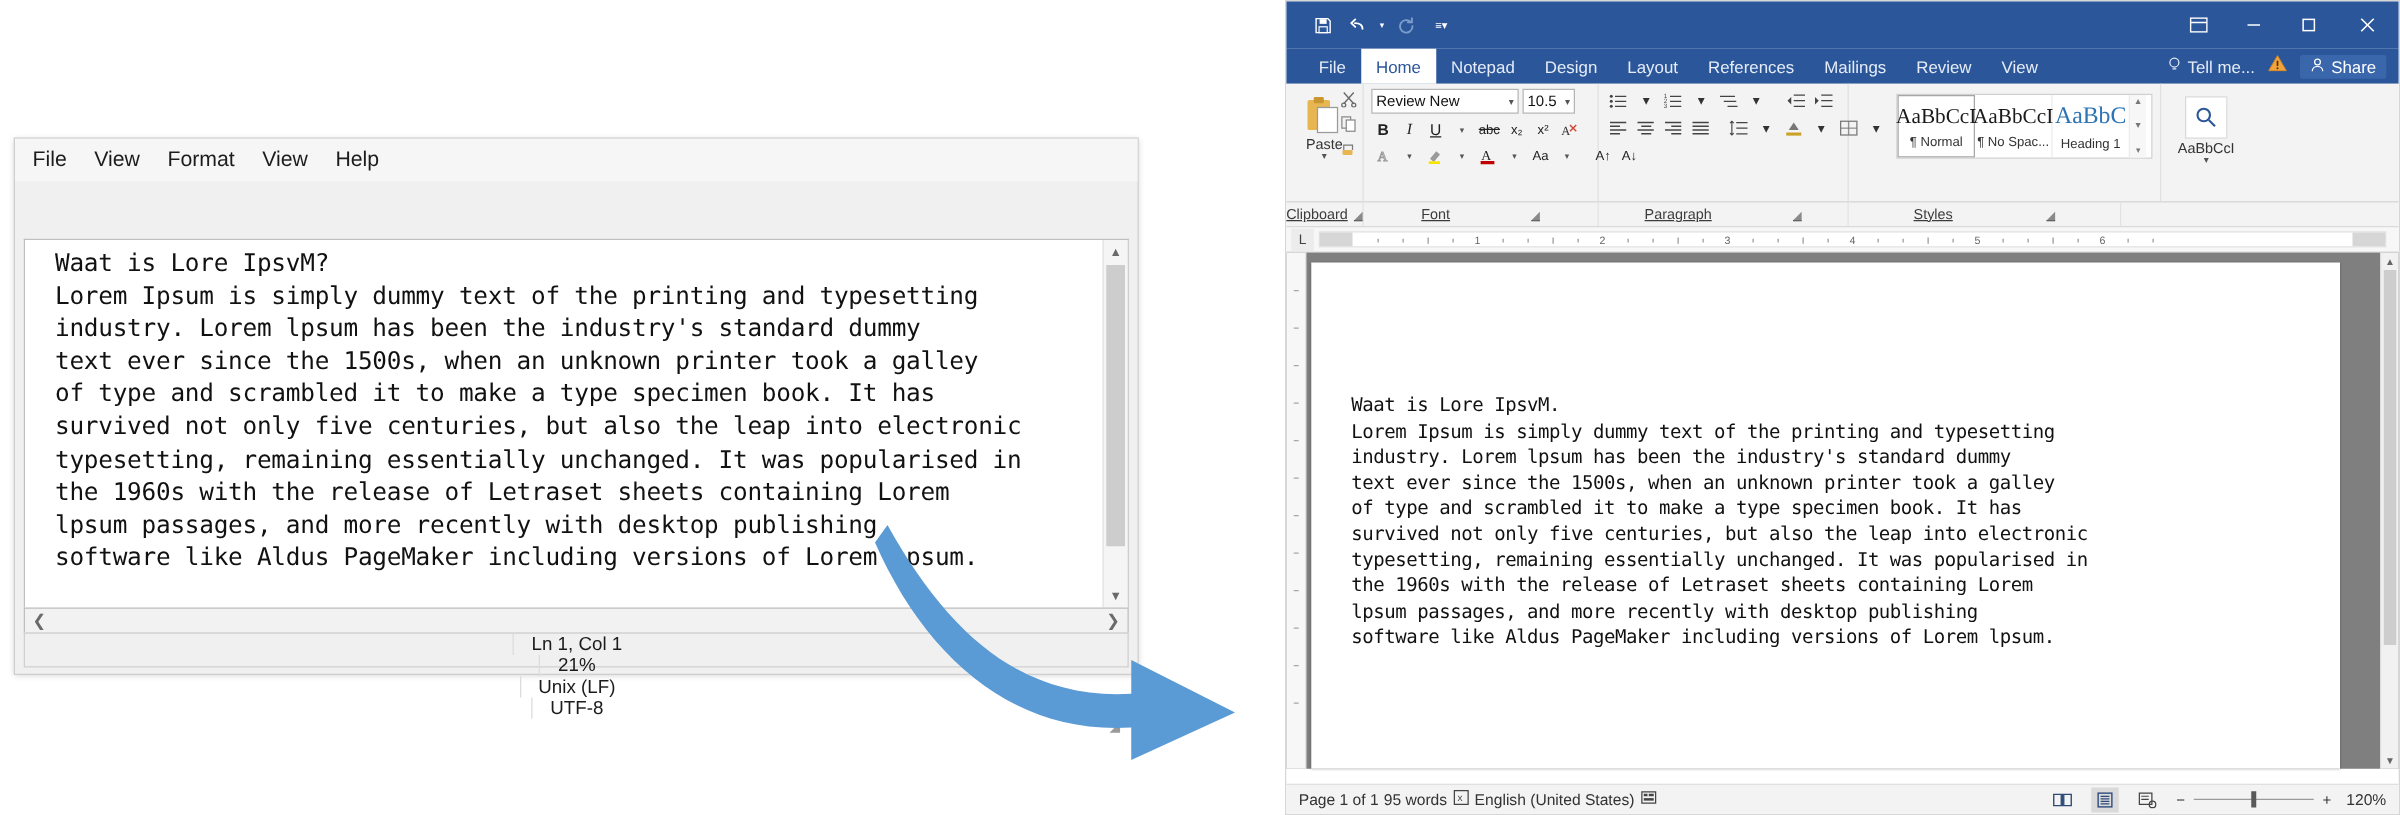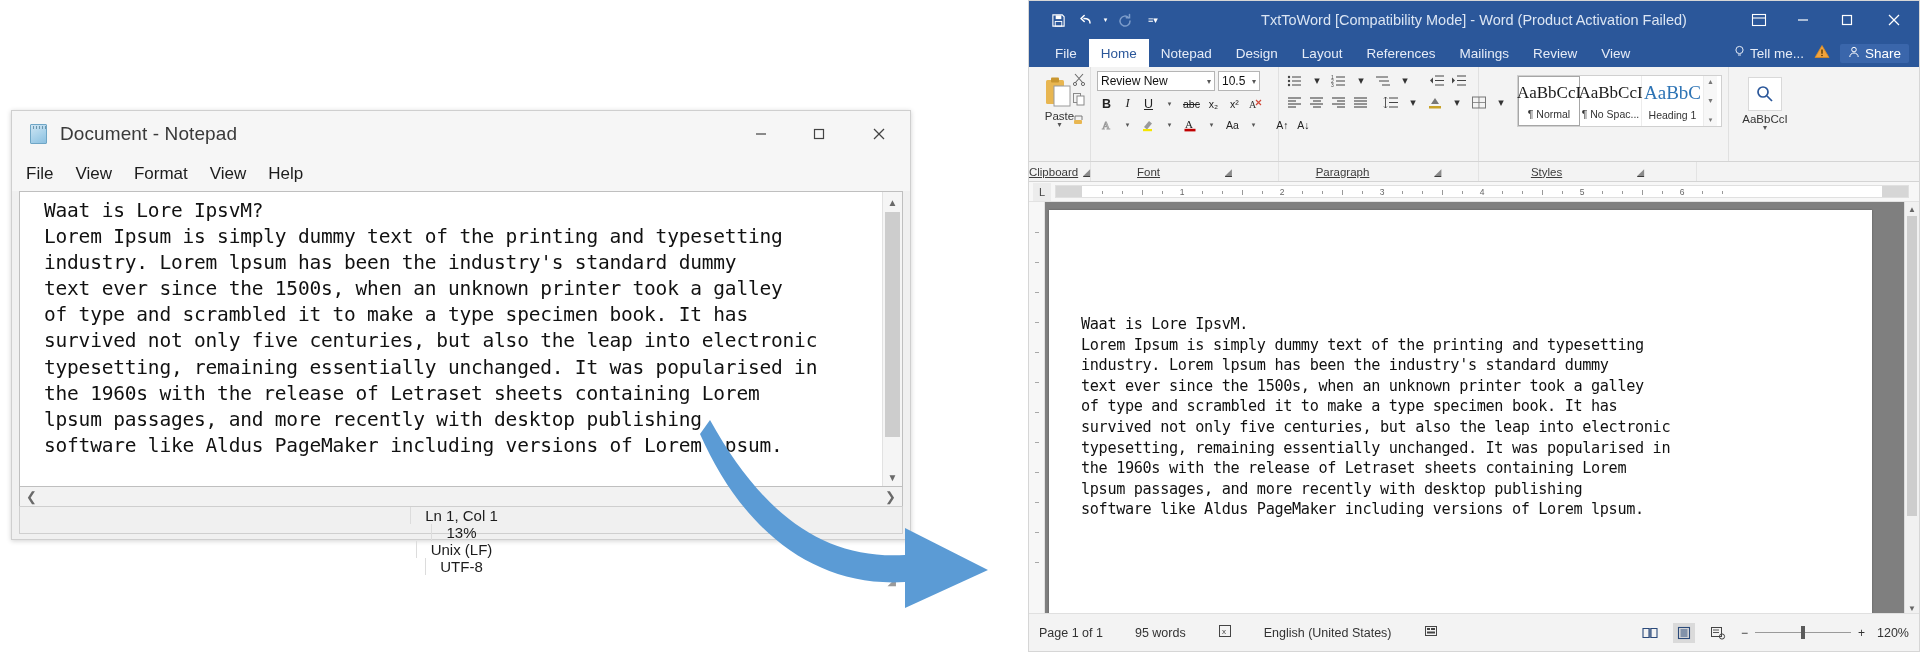--- a/index.html
+++ b/index.html
@@ -147,61 +147,37 @@
   .page { flex:1; background:#fff; margin:8px 32px 0 4px; position:relative; box-shadow:0 0 2px rgba(0,0,0,.3); }
   .pagetext { position:absolute; left:32px; top:104px; right:18px;
       font-family:"DejaVu Sans Mono", monospace; font-size:15.2px; line-height:20.6px;
       color:#111; white-space:pre; letter-spacing:-.35px; }
   .w-vscroll { width:15px; background:#f1f1f1; border-left:1px solid #ddd; position:relative; }
   .w-vscroll .a { height:14px; display:flex; align-items:center; justify-content:center;
       font-size:8px; color:#666; }
   .w-vscroll .a.b { position:absolute; bottom:0; left:0; right:0; }
   .w-vscroll .th { position:absolute; top:14px; left:2px; right:2px; height:300px; background:#cdcdcd; }
 
-  .w-status { position:absolute; left:0; right:0; bottom:0; height:38px; background:#f3f3f3;
+  .w-status { position:absolute; left:0; right:0; bottom:0; height:24px; background:#f3f3f3;
       border-top:1px solid #e0e0e0; display:flex; align-items:center; font-size:12.5px; color:#333;
-      padding-left:10px; gap:32px; }
+      padding-left:10px; gap:4px; }
   .w-status .right { margin-left:auto; display:flex; align-items:center; gap:12px; padding-right:10px; }
   .vbtn { width:22px; height:20px; display:flex; align-items:center; justify-content:center; color:#3f3f3f; }
   .vbtn.sel { background:#dadada; }
   .zslider { display:flex; align-items:center; gap:7px; font-size:12px; color:#333; }
   .ztrack { width:96px; height:1px; background:#9a9a9a; position:relative; }
   .zthumb { position:absolute; left:46px; top:-6px; width:4px; height:13px; background:#5a5a5a; }
 </style>
 </head>
 <body>
 
 <div class="canvas">
 
   <div class="notepad">
 
-    <div class="np-title">
-      <div class="np-icon">
-          <div class="pad"></div>
-        </div>
-      <div class="np-title-text">Document - Notepad</div>
-      <div class="np-btns">
-        <div class="np-btn">
-          <svg width="16" height="16" viewBox="0 0 16 16">
-              <line x1="3" y1="8" x2="13" y2="8" stroke="#444" stroke-width="1.2"></line>
-            </svg>
-        </div>
-        <div class="np-btn">
-          <svg width="16" height="16" viewBox="0 0 16 16">
-              <rect x="3.5" y="3.5" width="9" height="9" fill="none" stroke="#444" stroke-width="1.2"></rect>
-            </svg>
-        </div>
-        <div class="np-btn close">
-          <svg width="18" height="18" viewBox="0 0 18 18">
-              <line x1="4" y1="4" x2="14" y2="14" stroke="#444" stroke-width="1.3"></line>
-              <line x1="14" y1="4" x2="4" y2="14" stroke="#444" stroke-width="1.3"></line>
-            </svg>
-        </div>
-      </div>
-    </div>
 
     <div class="np-menu">
       <span>File</span>
       <span>View</span>
       <span>Format</span>
       <span>View</span>
       <span>Help</span>
     </div>
 
     <div class="np-body">
@@ -223,21 +199,21 @@
     </div>
 
     <div class="np-hscroll">
       <span>❮</span>
       <span>❯</span>
     </div>
 
     <div class="np-status">
       <div class="spacer"></div>
       <div class="cell">Ln 1, Col 1</div>
-      <div class="cell">13%</div>
+      <div class="cell">21%</div>
       <div class="cell">Unix (LF)</div>
       <div class="cell">UTF-8</div>
       <div class="grip">◢</div>
     </div>
   </div>
 
   <div class="arrow-wrap">
     <svg width="300" height="190" viewBox="0 0 300 190">
       <path d="M 10 0 C 60 90, 120 140, 205 135 L 205 108 L 288 150 L 205 188 L 205 162 C 110 168, 40 105, 0 14 Z" fill="#5b9bd5"></path>
     </svg>
@@ -261,21 +237,20 @@
         </div>
         <div class="q" style="width:9px;font-size:7px;">▾</div>
         <div class="q">
           <svg width="16" height="16" viewBox="0 0 16 16">
               <path d="M11.5 5.5A5 5 0 1 0 13 9" fill="none" stroke="#7d9dcb" stroke-width="1.5" stroke-linecap="round"></path>
               <path d="M12.5 2.5v3.3H9.3" fill="none" stroke="#7d9dcb" stroke-width="1.5" stroke-linecap="round"></path>
             </svg>
         </div>
         <div class="q" style="font-size:9px;">≡▾</div>
       </div>
-      <div class="w-title-text">TxtToWord [Compatibility Mode] - Word (Product Activation Failed)</div>
       <div class="w-wbtns">
         <div class="w-wbtn">
           <svg width="16" height="14" viewBox="0 0 16 14">
               <rect x="1.5" y="1.5" width="13" height="11" fill="none" stroke="#fff" stroke-width="1.1"></rect>
               <line x1="1.5" y1="5" x2="14.5" y2="5" stroke="#fff" stroke-width="1.1"></line>
             </svg>
         </div>
         <div class="w-wbtn">
           <svg width="16" height="14" viewBox="0 0 16 14">
               <line x1="3" y1="7" x2="13" y2="7" stroke="#fff" stroke-width="1.2"></line>

